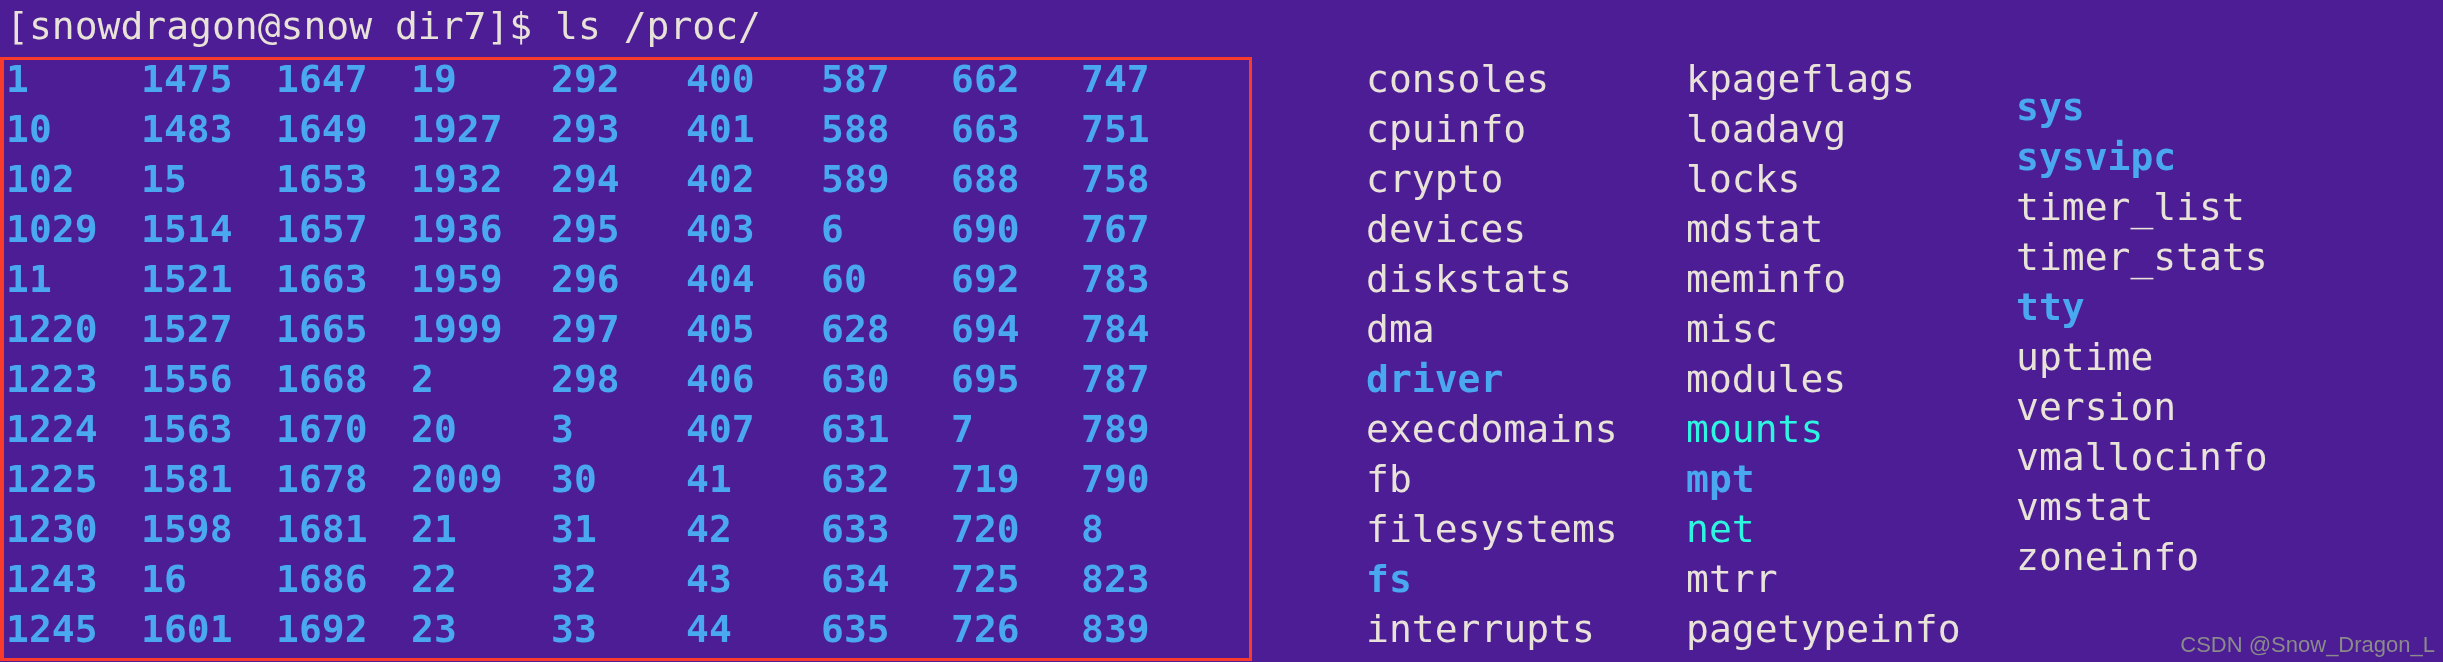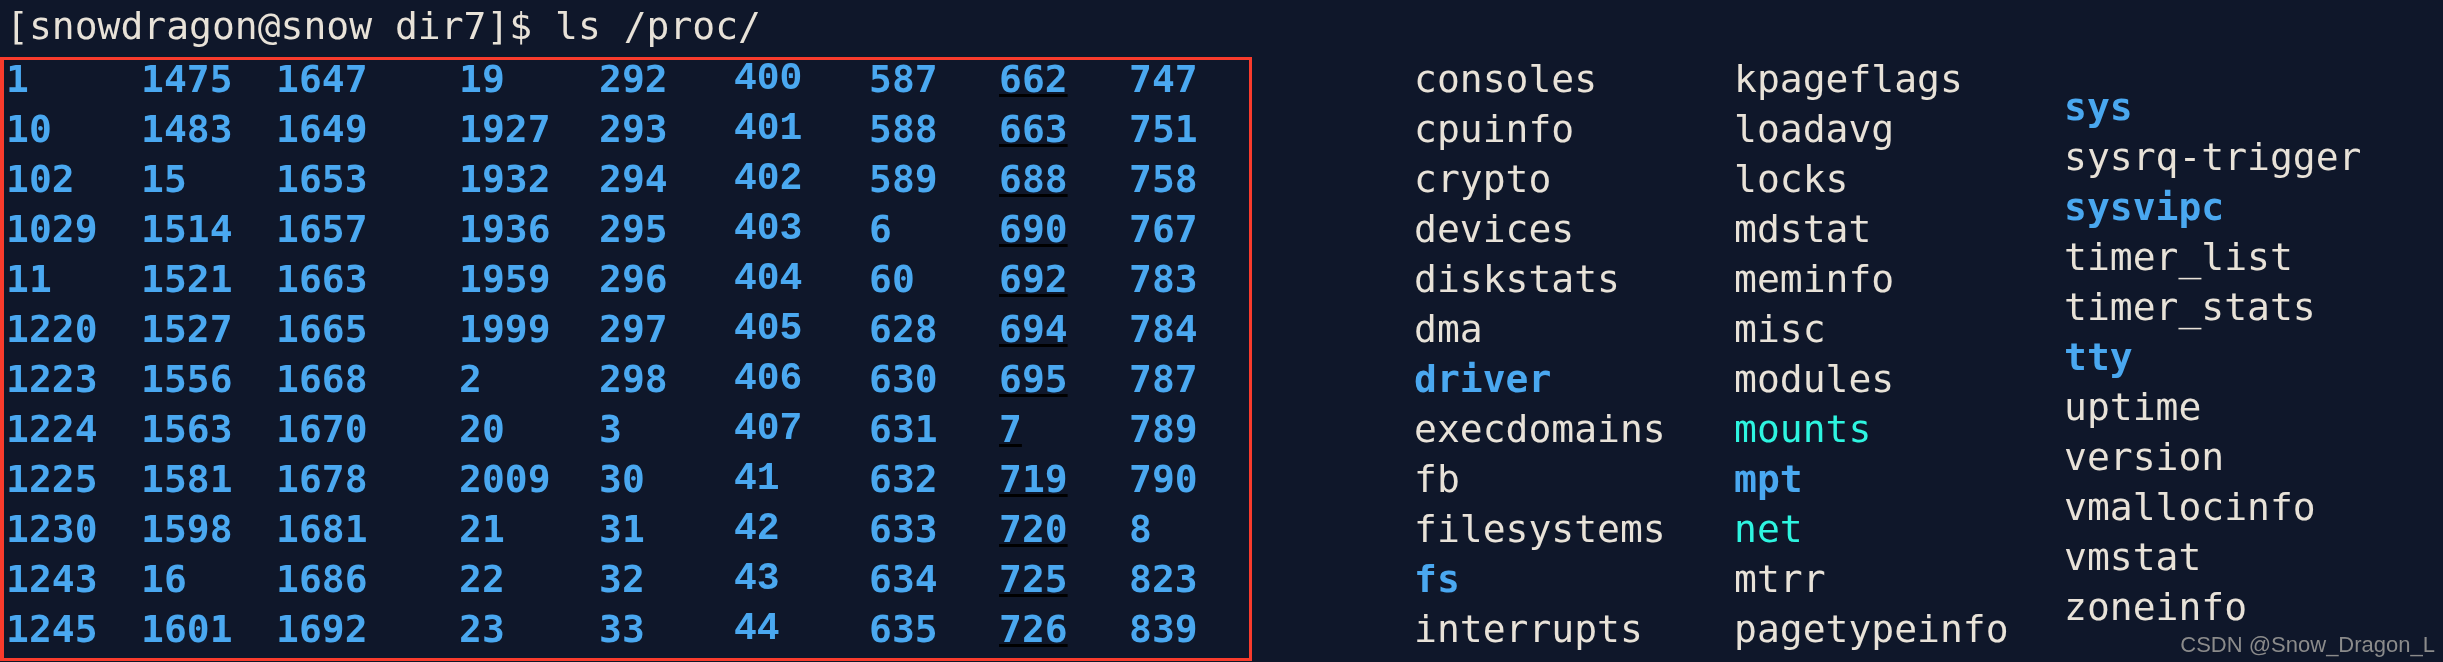--- a/index.html
+++ b/index.html
@@ -4,21 +4,21 @@
 <style>
   html, body {
     margin: 0;
     padding: 0;
     background: #000000;
   }
   #terminal {
     position: relative;
     width: 2443px;
     height: 662px;
-    background: #0f172a;
+    background: #4c1d95;
     overflow: hidden;
     font-family: "DejaVu Sans Mono", "Liberation Mono", monospace;
   }
 
   
   #prompt-line {
     position: absolute;
     left: 6px;
     top: 0px;
     height: 52px;
@@ -128,21 +128,21 @@
         <div class="ls-cell t-dir">1657</div>
         <div class="ls-cell t-dir">1663</div>
         <div class="ls-cell t-dir">1665</div>
         <div class="ls-cell t-dir">1668</div>
         <div class="ls-cell t-dir">1670</div>
         <div class="ls-cell t-dir">1678</div>
         <div class="ls-cell t-dir">1681</div>
         <div class="ls-cell t-dir">1686</div>
         <div class="ls-cell t-dir">1692</div>
       </div>
-      <div class="ls-col num-col" style="width: 140px; margin-left: 48px;">
+      <div class="ls-col num-col" style="width: 140px;">
         <div class="ls-cell t-dir">19</div>
         <div class="ls-cell t-dir">1927</div>
         <div class="ls-cell t-dir">1932</div>
         <div class="ls-cell t-dir">1936</div>
         <div class="ls-cell t-dir">1959</div>
         <div class="ls-cell t-dir">1999</div>
         <div class="ls-cell t-dir">2</div>
         <div class="ls-cell t-dir">20</div>
         <div class="ls-cell t-dir">2009</div>
         <div class="ls-cell t-dir">21</div>
@@ -156,21 +156,21 @@
         <div class="ls-cell t-dir">295</div>
         <div class="ls-cell t-dir">296</div>
         <div class="ls-cell t-dir">297</div>
         <div class="ls-cell t-dir">298</div>
         <div class="ls-cell t-dir">3</div>
         <div class="ls-cell t-dir">30</div>
         <div class="ls-cell t-dir">31</div>
         <div class="ls-cell t-dir">32</div>
         <div class="ls-cell t-dir">33</div>
       </div>
-      <div class="ls-col num-col" style="width: 135px; font-family: Liberation Mono, monospace;">
+      <div class="ls-col num-col" style="width: 135px;">
         <div class="ls-cell t-dir">400</div>
         <div class="ls-cell t-dir">401</div>
         <div class="ls-cell t-dir">402</div>
         <div class="ls-cell t-dir">403</div>
         <div class="ls-cell t-dir">404</div>
         <div class="ls-cell t-dir">405</div>
         <div class="ls-cell t-dir">406</div>
         <div class="ls-cell t-dir">407</div>
         <div class="ls-cell t-dir">41</div>
         <div class="ls-cell t-dir">42</div>
@@ -184,21 +184,21 @@
         <div class="ls-cell t-dir">6</div>
         <div class="ls-cell t-dir">60</div>
         <div class="ls-cell t-dir">628</div>
         <div class="ls-cell t-dir">630</div>
         <div class="ls-cell t-dir">631</div>
         <div class="ls-cell t-dir">632</div>
         <div class="ls-cell t-dir">633</div>
         <div class="ls-cell t-dir">634</div>
         <div class="ls-cell t-dir">635</div>
       </div>
-      <div class="ls-col num-col" style="width: 130px; text-decoration: underline;">
+      <div class="ls-col num-col" style="width: 130px;">
         <div class="ls-cell t-dir">662</div>
         <div class="ls-cell t-dir">663</div>
         <div class="ls-cell t-dir">688</div>
         <div class="ls-cell t-dir">690</div>
         <div class="ls-cell t-dir">692</div>
         <div class="ls-cell t-dir">694</div>
         <div class="ls-cell t-dir">695</div>
         <div class="ls-cell t-dir">7</div>
         <div class="ls-cell t-dir">719</div>
         <div class="ls-cell t-dir">720</div>
@@ -242,21 +242,20 @@
         <div class="ls-cell t-file">misc</div>
         <div class="ls-cell t-file">modules</div>
         <div class="ls-cell t-link">mounts</div>
         <div class="ls-cell t-dir">mpt</div>
         <div class="ls-cell t-link">net</div>
         <div class="ls-cell t-file">mtrr</div>
         <div class="ls-cell t-file">pagetypeinfo</div>
       </div>
       <div class="ls-col" style="width: 420px; margin-top: 28px;">
         <div class="ls-cell t-dir">sys</div>
-        <div class="ls-cell t-file">sysrq-trigger</div>
         <div class="ls-cell t-dir">sysvipc</div>
         <div class="ls-cell t-file">timer_list</div>
         <div class="ls-cell t-file">timer_stats</div>
         <div class="ls-cell t-dir">tty</div>
         <div class="ls-cell t-file">uptime</div>
         <div class="ls-cell t-file">version</div>
         <div class="ls-cell t-file">vmallocinfo</div>
         <div class="ls-cell t-file">vmstat</div>
         <div class="ls-cell t-file">zoneinfo</div>
         <div class="ls-cell t-file"></div>

